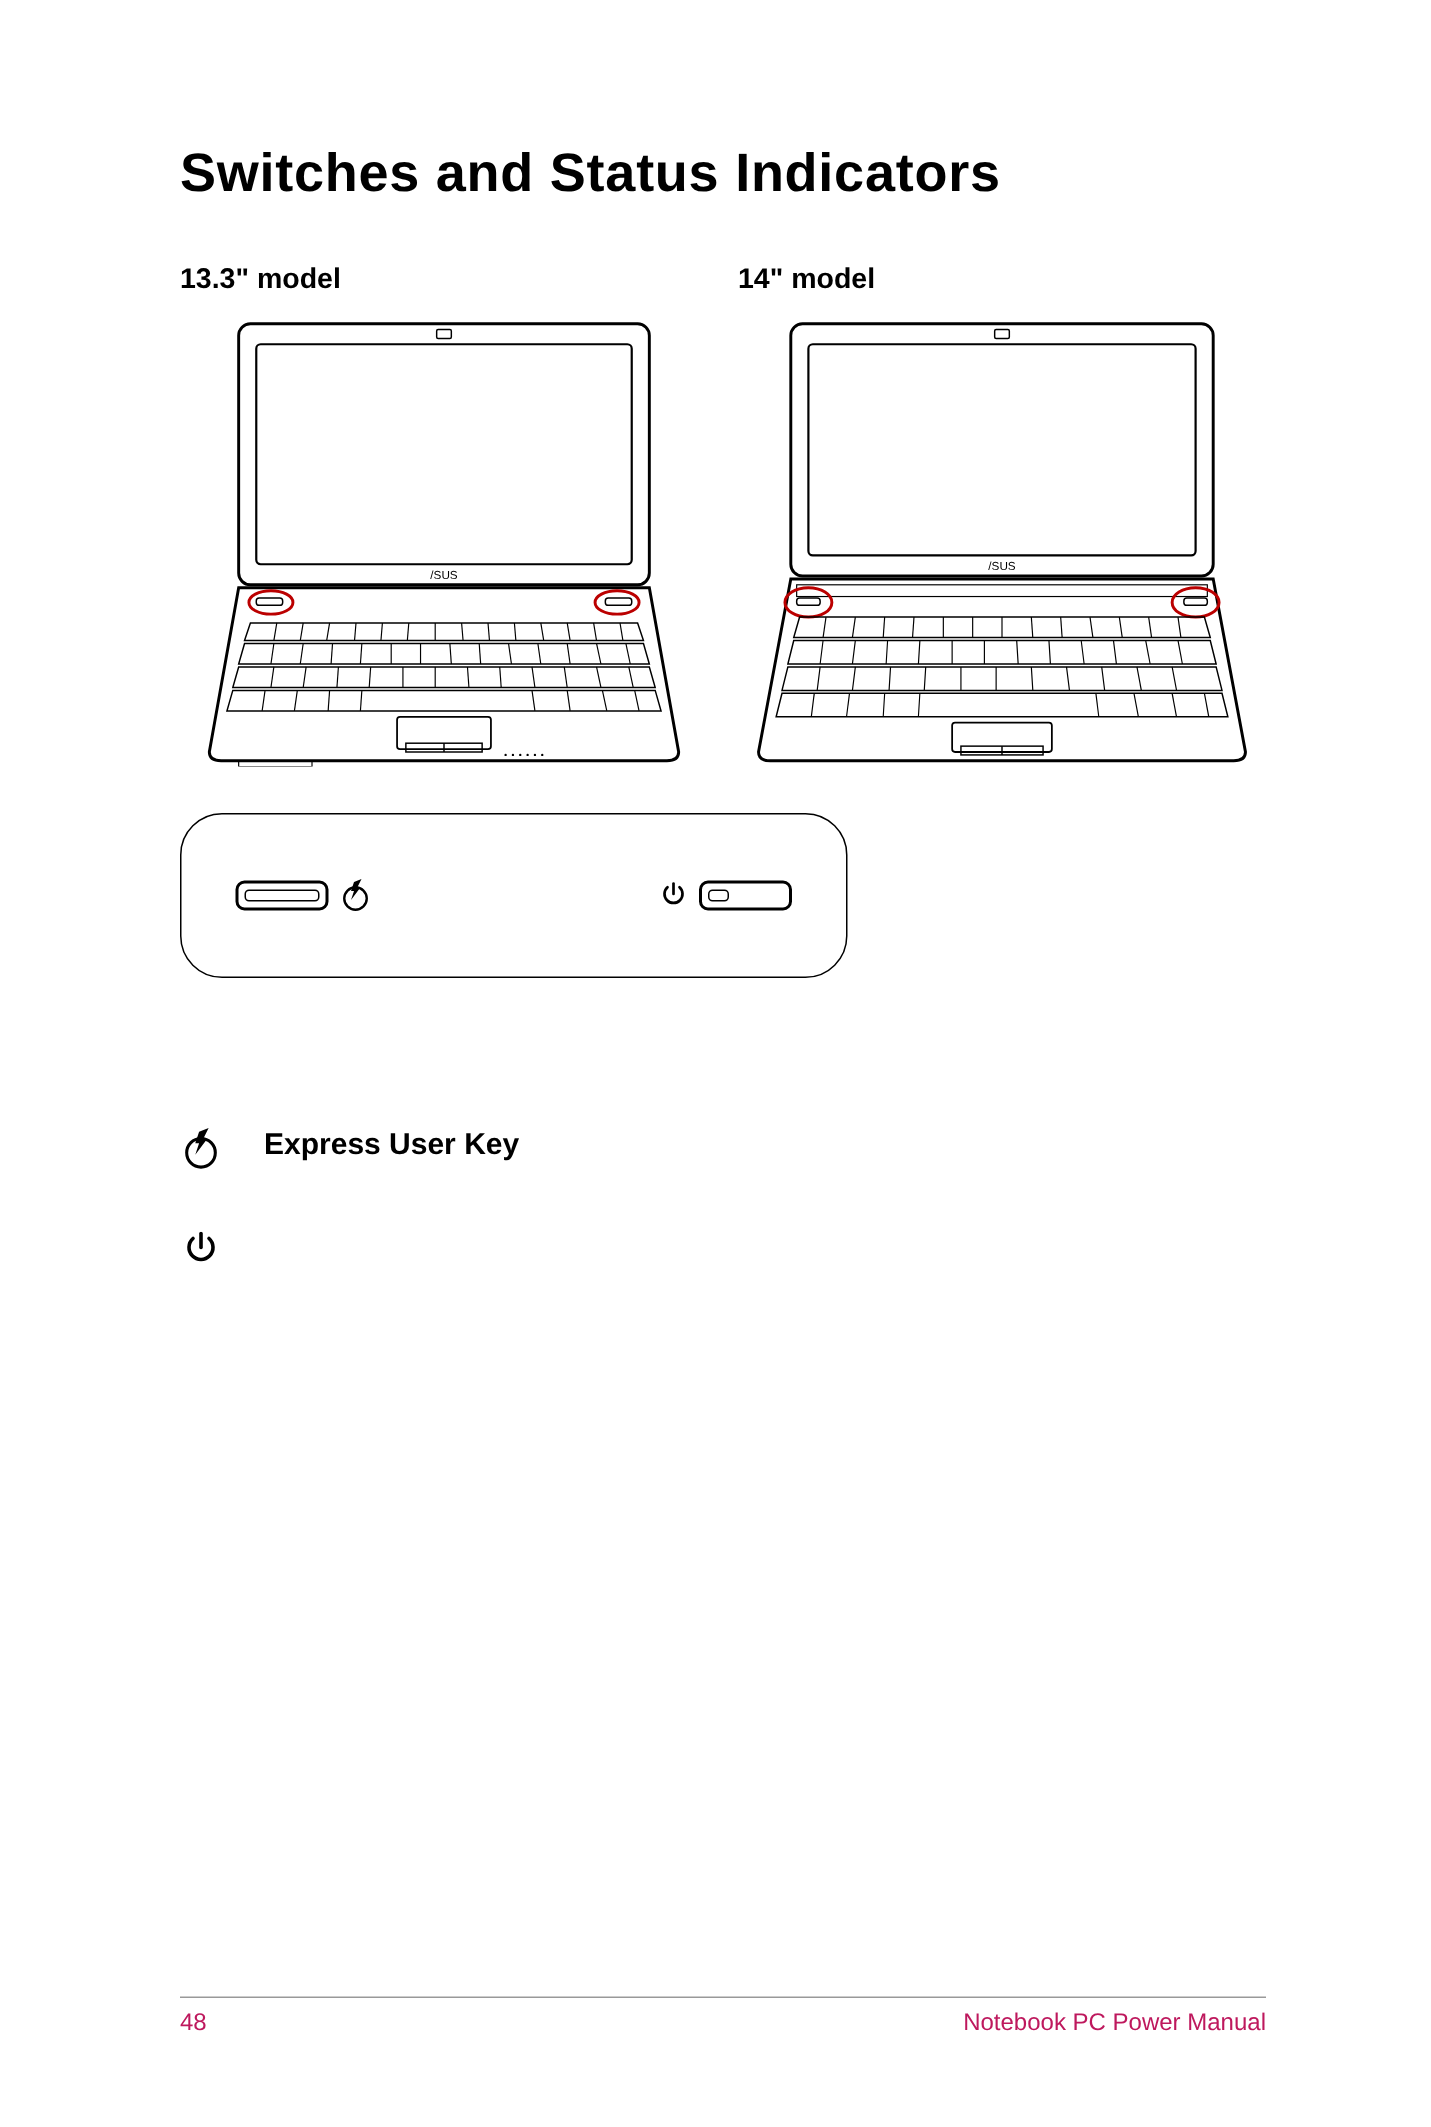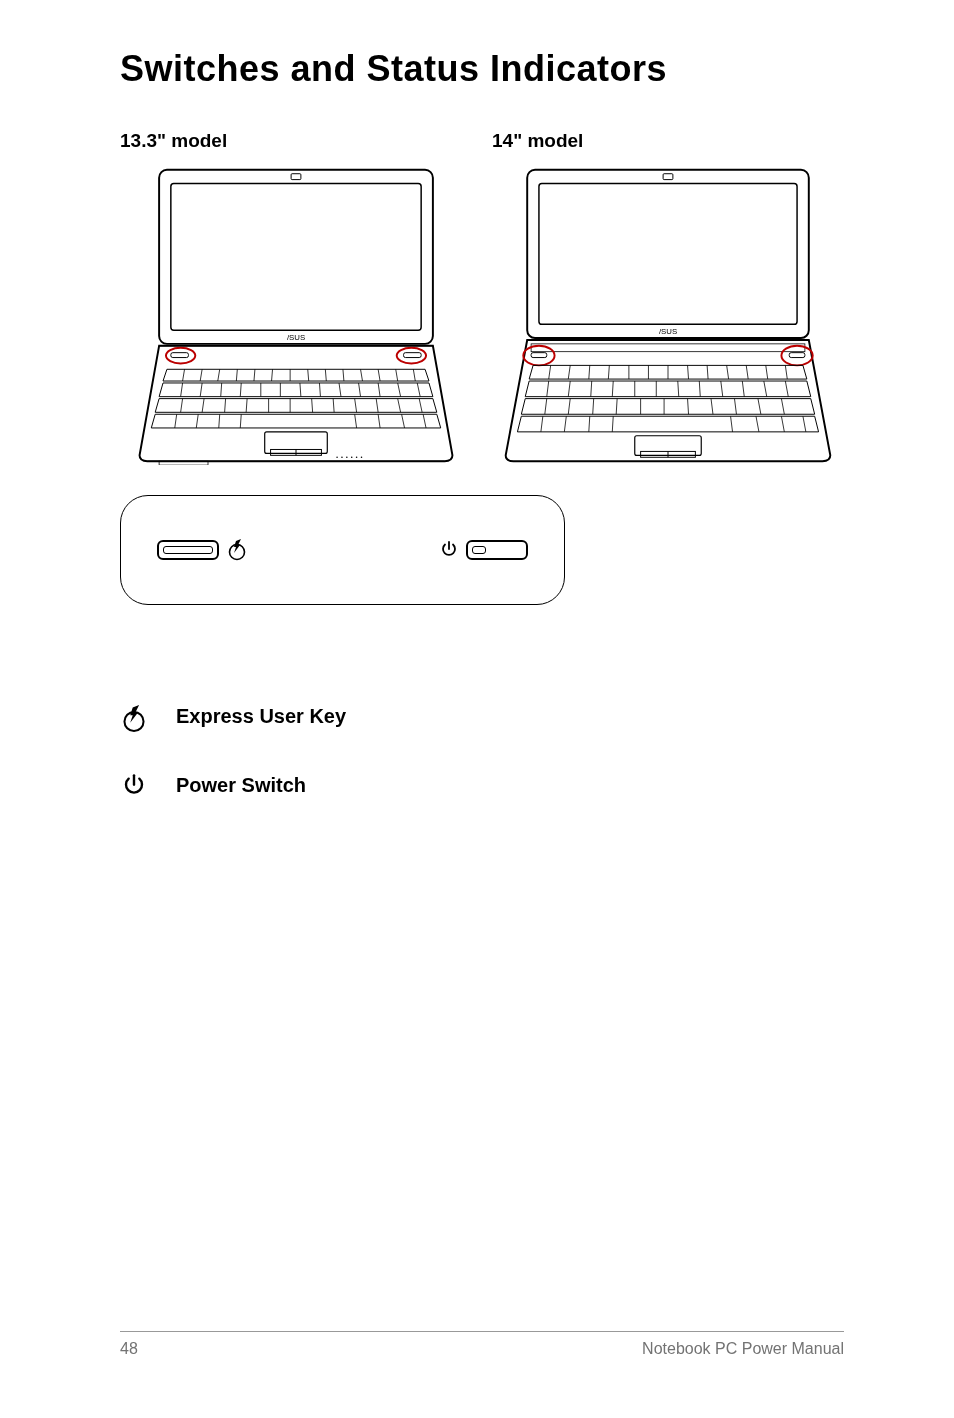--- a/index.html
+++ b/index.html
@@ -4,21 +4,21 @@
 <style>
   * { box-sizing: border-box; margin: 0; padding: 0; }
   html, body { width: 954px; height: 1418px; }
   body {
     font-family: "Segoe UI", "Myriad Pro", Arial, sans-serif;
     color: #000;
     background: #fff;
     position: relative;
   }
   .page {
-    padding: 48px 110px 40px 120px;
+    padding: 94px 110px 40px 120px;
   }
   h1 {
     font-size: 36px;
     font-weight: 700;
     margin-bottom: 40px;
     letter-spacing: 0.5px;
   }
   h2 {
     font-size: 26px;
     font-weight: 700;
@@ -94,21 +94,21 @@
   .footer {
     position: absolute;
     bottom: 60px;
     left: 120px;
     right: 110px;
     border-top: 1px solid #999;
     padding-top: 8px;
     display: flex;
     justify-content: space-between;
     font-size: 16px;
-    color: #737373;
+    color: #be185d;
   }
 </style>
 </head>
 <body>
 
 <div class="page">
 
   <h1>Switches and Status Indicators</h1>
 
   <div class="model-row">
@@ -314,21 +314,20 @@
   </div>
 
   <div class="feature">
     <div class="feature-icon">
       <svg width="24" height="24" viewBox="0 0 18 18">
         <path d="M9 1 L9 8" stroke="#000" stroke-width="1.8" stroke-linecap="round"></path>
         <path d="M5 3.5 A6 6 0 1 0 13 3.5" fill="none" stroke="#000" stroke-width="1.8" stroke-linecap="round"></path>
       </svg>
     </div>
     <div class="feature-body">
-      <div class="feature-title">Power Switch</div>
     </div>
   </div>
 
 </div>
 
 <div class="footer">
   <span>48</span>
   <span>Notebook PC Power Manual</span>
 </div>
 

